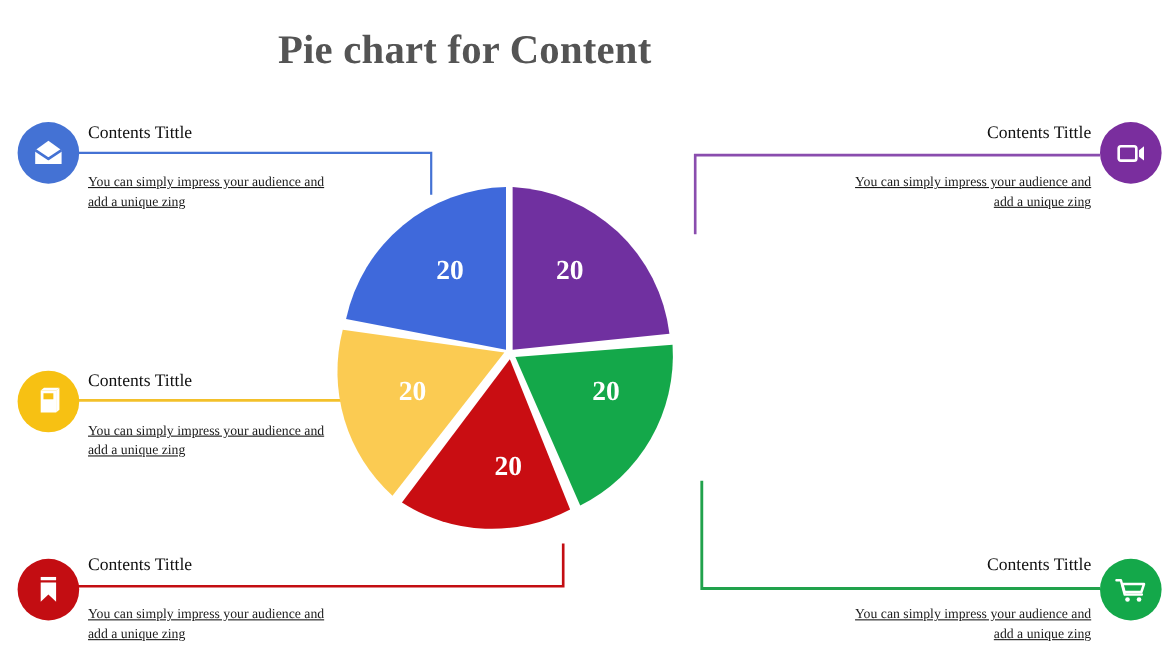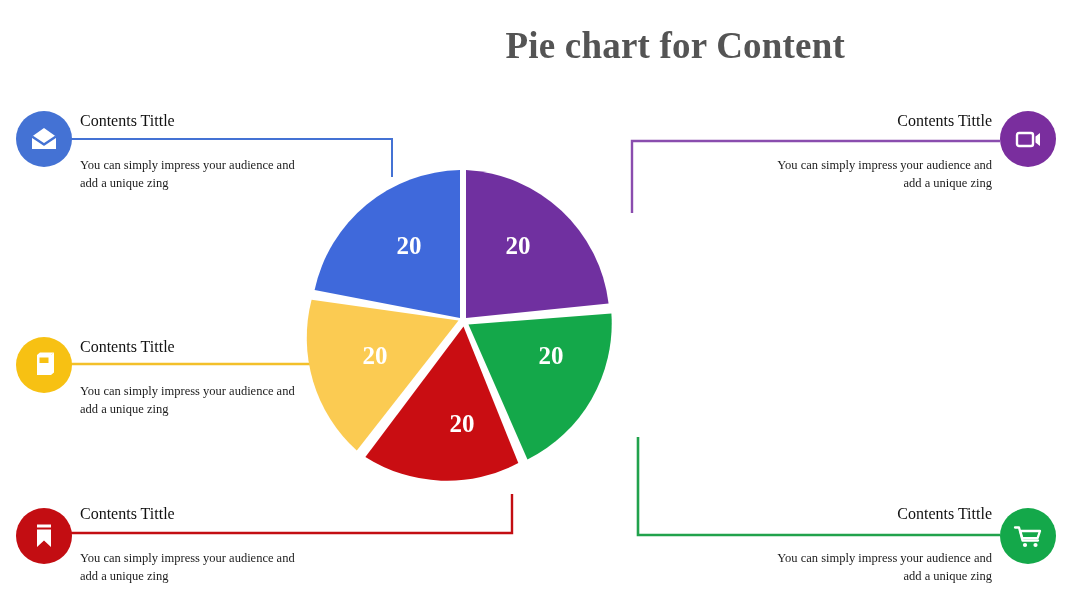--- a/index.html
+++ b/index.html
@@ -21,21 +21,21 @@
     width: 1068px;
     height: 611px;
   }
 
   
   #page-title {
     position: absolute;
     left: 0;
     top: 24px;
     width: 845px;
-    text-align: right;
+    text-align: center;
     font-family: "Liberation Serif", "DejaVu Serif", serif;
     font-weight: bold;
     font-size: 37px;
     letter-spacing: 0.2px;
     color: #545454;
     white-space: nowrap;
   }
 
   
   #connectors {
@@ -71,20 +71,21 @@
     font-size: 16px;
     color: #111111;
     line-height: 18px;
     white-space: nowrap;
   }
   .callout .c-body {
     font-family: "Liberation Serif", "DejaVu Serif", serif;
     font-size: 12.5px;
     color: #1b1b1b;
     line-height: 18px;
+    text-decoration: underline;
   }
   .callout.left .c-title { text-align: left; }
   .callout.left .c-body  { text-align: left; }
   .callout.right .c-title { text-align: right; }
   .callout.right .c-body  { text-align: right; }
 
   
   .icon-badge {
     position: absolute;
     border-radius: 50%;

